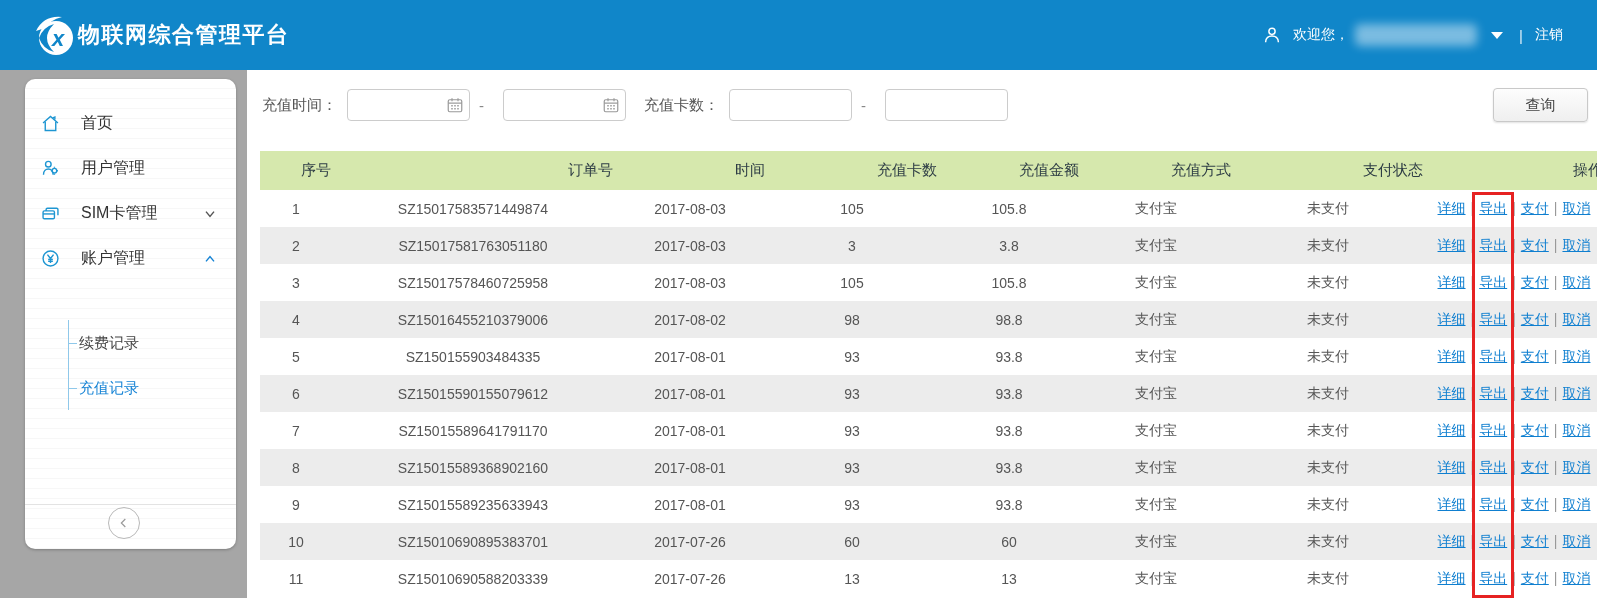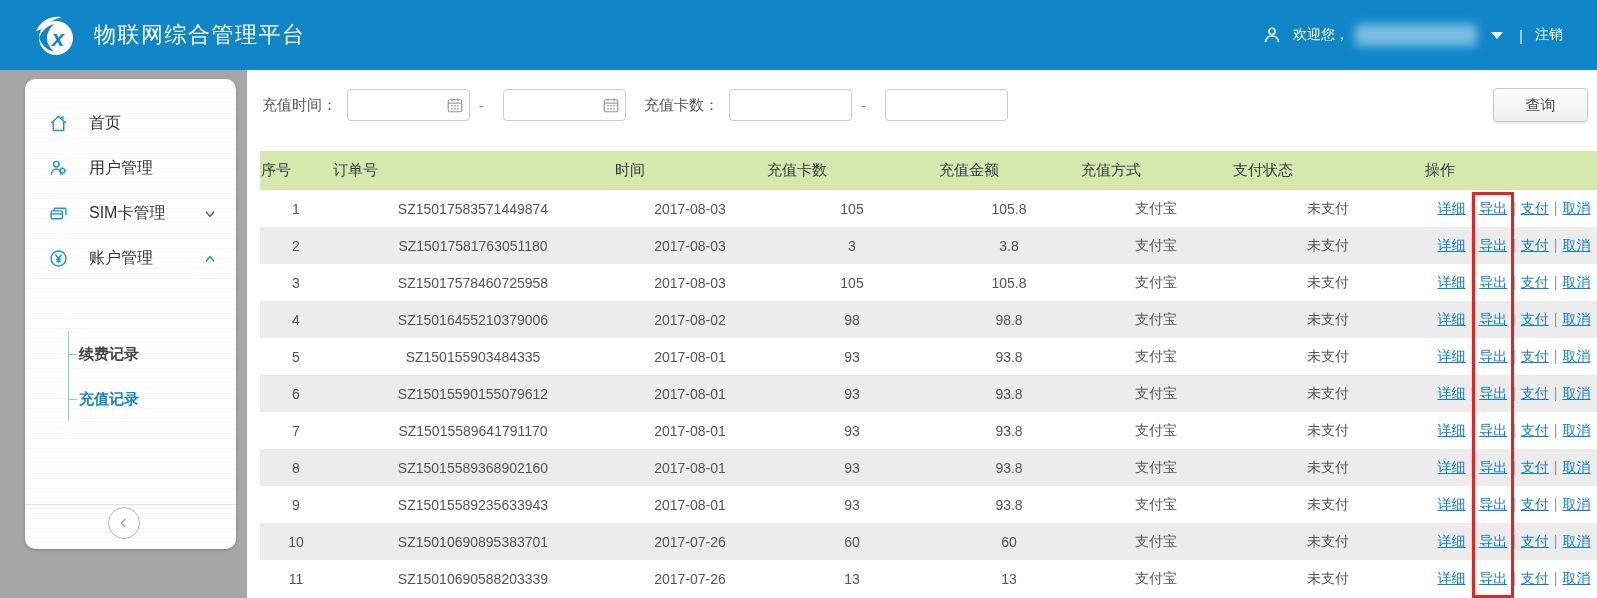--- a/index.html
+++ b/index.html
@@ -2,39 +2,39 @@
 <html><head>
 <meta charset="utf-8">
 <style>
   html,body{margin:0;padding:0;}
   body{width:1597px;height:598px;overflow:hidden;font-family:"Liberation Sans","DejaVu Sans",sans-serif;background:#fff;}
   #app{position:relative;width:1597px;height:598px;}
 
   
   .topbar{position:absolute;left:0;top:0;width:100%;height:70px;background:#1086c9;display:flex;align-items:center;}
   .logo{width:48px;height:48px;margin-left:30px;flex:0 0 auto;}
-  .brand{color:#fff;font-size:22px;font-weight:normal;letter-spacing:1.5px;margin-left:16px;}
+  .brand{color:#fff;font-size:22px;font-weight:bold;letter-spacing:1.5px;margin-left:0;}
   .top-right{margin-left:auto;margin-right:34px;display:flex;align-items:center;color:#fff;font-size:14px;}
   .welcome{margin-left:10px;text-align:right;}
   .blur-name{width:122px;height:22px;margin-left:6px;border-radius:5px;background:rgba(255,255,255,.45);filter:blur(5px);}
   .caret{width:0;height:0;border-left:6px solid transparent;border-right:6px solid transparent;border-top:7px solid #fff;margin-left:14px;cursor:pointer;}
   .top-sep{margin:0 12px 0 16px;opacity:.85;font-size:15px;}
   .logout{color:#fff;text-decoration:none;cursor:pointer;}
 
   
   .side-strip{position:absolute;left:0;top:70px;width:247px;height:528px;background:#a6a6a6;}
   .side-card{position:absolute;left:25px;top:9px;width:211px;height:470px;background:#fff;border-radius:10px;
              background-image:repeating-linear-gradient(to bottom,#ffffff 0 9px,#f7f7f7 9px 10px);
              box-shadow:0 1px 3px rgba(0,0,0,.25);}
   .menu{padding-top:22px;}
-  .menu-item{height:45px;display:flex;align-items:center;padding-left:15px;font-size:16px;color:#333;cursor:pointer;margin-left:8px;}
+  .menu-item{height:45px;display:flex;align-items:center;padding-left:15px;font-size:16px;color:#333;cursor:pointer;}
   .menu-item .m-icon{width:21px;height:21px;flex:0 0 auto;}
   .menu-item .m-label{margin-left:20px;}
   .menu-item .m-chevron{margin-left:auto;margin-right:18px;width:16px;height:16px;}
-  .submenu{position:absolute;left:43px;top:252px;height:90px;border-left:1px solid #8fc8ea;font-weight:bold;}
+  .submenu{position:absolute;left:43px;top:241px;height:90px;border-left:1px solid #8fc8ea;}
   .submenu-item{height:45px;line-height:45px;padding-left:10px;font-size:15px;color:#444;position:relative;cursor:pointer;white-space:nowrap;}
   .submenu-item::before{content:"";position:absolute;left:0;top:50%;width:8px;height:1px;background:#8fc8ea;}
   .submenu-item.active{color:#1583d5;}
   .side-divider{position:absolute;left:0;right:0;top:425px;border-top:1px solid #e3e3e3;}
   .collapse-btn{position:absolute;left:83px;top:428px;width:30px;height:30px;border:1px solid #b9b9b9;border-radius:50%;
                 display:flex;align-items:center;justify-content:center;cursor:pointer;background:transparent;}
 
   
   .main{position:absolute;left:247px;top:70px;width:1350px;height:528px;background:#fff;}
   .filter-bar{position:absolute;left:15px;top:18px;right:9px;height:34px;display:flex;align-items:center;font-size:15px;color:#555;justify-content:center;}
@@ -45,21 +45,21 @@
   .cal-icon{position:absolute;right:6px;top:7px;width:18px;height:18px;pointer-events:none;}
   .dash{margin:0 9px;color:#888;}
   .f-label2{margin-left:18px;}
   .spacer{flex:1;}
   .search-btn{width:95px;height:34px;border:1px solid #c9c9c9;border-radius:4px;background:linear-gradient(#fdfdfd,#efefef);
               font-size:15px;color:#444;cursor:pointer;box-shadow:0 1px 2px rgba(0,0,0,.12);font-family:Liberation Sans, sans-serif;}
 
   
   .table-wrap{position:absolute;left:13px;top:81px;width:1328px;}
   table{width:100%;border-collapse:collapse;table-layout:fixed;}
-  thead th{background:#d6e8ad;height:37px;font-size:15px;font-weight:normal;color:#2e3d45;text-align:left;}
+  thead th{background:#d6e8ad;height:37px;font-size:15px;font-weight:normal;color:#2e3d45;text-align:right;}
   thead th:nth-child(1){width:70px;}  thead th:nth-child(2){width:280px;}
   thead th:nth-child(3){width:150px;} thead th:nth-child(4){width:170px;}
   thead th:nth-child(5){width:140px;} thead th:nth-child(6){width:150px;}
   thead th:nth-child(7){width:190px;} thead th:nth-child(8){width:178px;}
   tbody td{height:35px;text-align:center;font-size:14px;color:#555;white-space:nowrap;}
   tbody tr.alt{background:#ececec;}
   .action-link{color:#0f7fd0;text-decoration:underline;margin:0 4px;cursor:pointer;}
   .sep{color:#999;margin:0 1px;}
 
   

